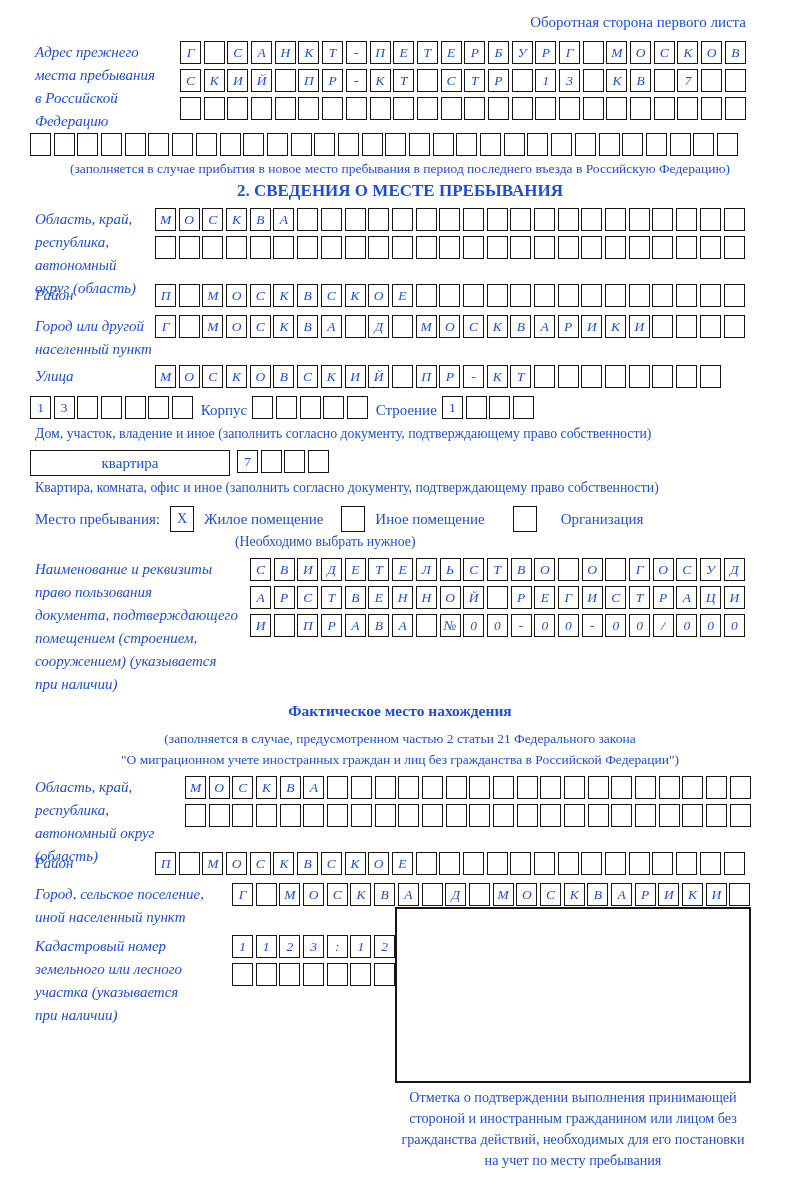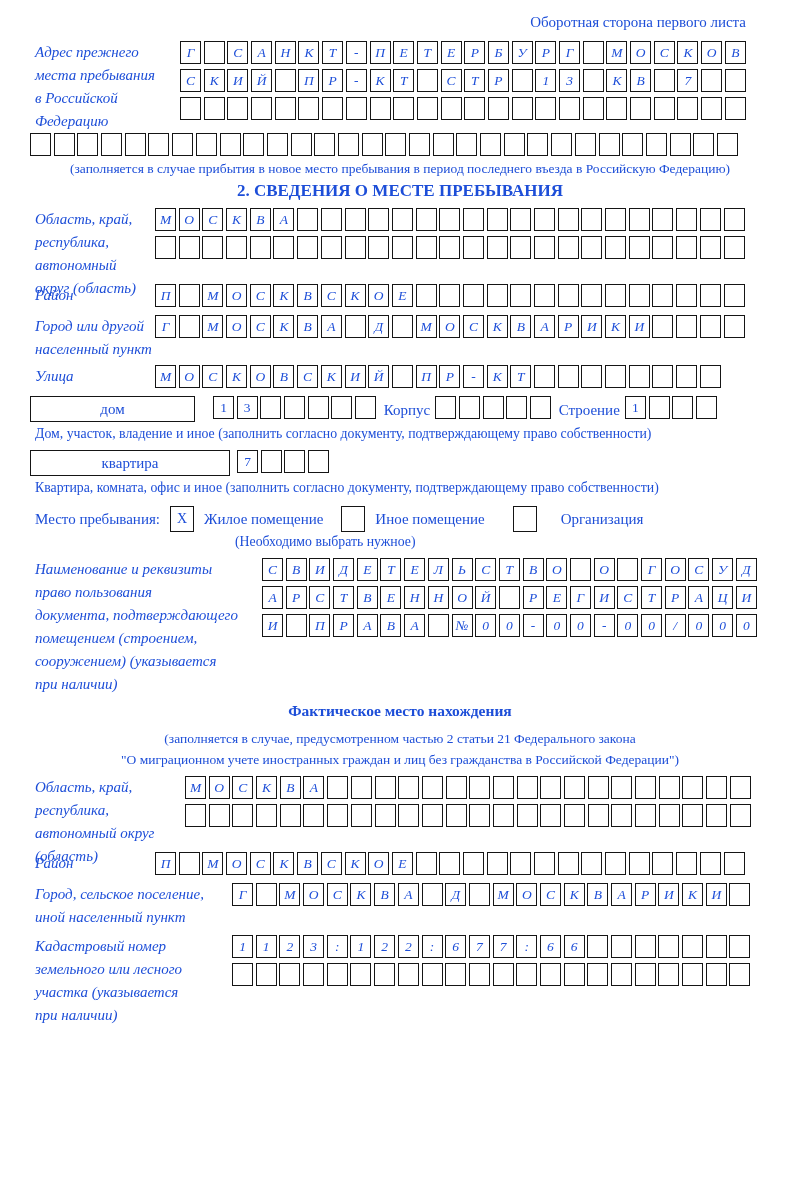--- a/index.html
+++ b/index.html
@@ -24,21 +24,21 @@
   .lbl-c{width:215px;}      
   .lbl-d{width:150px;}      
   .lbl-e{width:197px;}      
   .rows{display:flex;flex-direction:column;}
   .fullrow{padding-left:30px;}
   .small-note{font-size:13.5px;text-align:center;margin:1px 0 4px 0;}
   .sec-title{font-size:17px;font-weight:bold;text-align:center;margin:4px 0 7px 0;}
   .sub-title{font-size:15.5px;font-weight:bold;text-align:center;margin:6px 0 8px 0;}
   .h76{height:76px;}
   .h62{height:64px;}
-  .h135{height:138px;gap:12px;}
+  .h135{height:138px;}
   .mb3{margin-bottom:3px;}
   
   .inline-line{display:flex;align-items:flex-start;padding-left:30px;height:30px;}
   .named-box{
     box-sizing:border-box;border:1.7px solid #151515;height:26px;display:flex;
     align-items:center;justify-content:center;font-size:15px;background:#fff;
   }
   .dom-box{width:165px;margin-right:18px;}
   .kv-box{width:200px;margin-right:7px;text-align:right;}
   .inline-lbl{font-size:15px;line-height:26px;margin:1px 5px;}
@@ -341,21 +341,20 @@
         <span class="cbox"></span>
         <span class="cbox"></span>
         <span class="cbox"></span>
         <span class="cbox"></span>
         <span class="cbox"></span>
         <span class="cbox"></span>
       </div>
   </div>
 
   <div class="inline-line">
-    <div class="named-box dom-box">дом</div>
     <div class="boxrow">
         <span class="cbox">1</span>
         <span class="cbox">3</span>
         <span class="cbox"></span>
         <span class="cbox"></span>
         <span class="cbox"></span>
         <span class="cbox"></span>
         <span class="cbox"></span>
       </div>
     <div class="inline-lbl">Корпус</div>
@@ -663,14 +662,23 @@
           <span class="cbox"></span>
           <span class="cbox"></span>
           <span class="cbox"></span>
           <span class="cbox"></span>
           <span class="cbox"></span>
           <span class="cbox"></span>
         </div>
     </div>
   </div>
 
+  <div class="stamp-wrap">
+    <div class="stamp-box"></div>
+    <div class="stamp-caption">
+        <div>Отметка о подтверждении выполнения принимающей</div>
+        <div>стороной и иностранным гражданином или лицом без</div>
+        <div>гражданства действий, необходимых для его постановки</div>
+        <div>на учет по месту пребывания</div>
+      </div>
+  </div>
 
 </div>
 
 </body></html>

